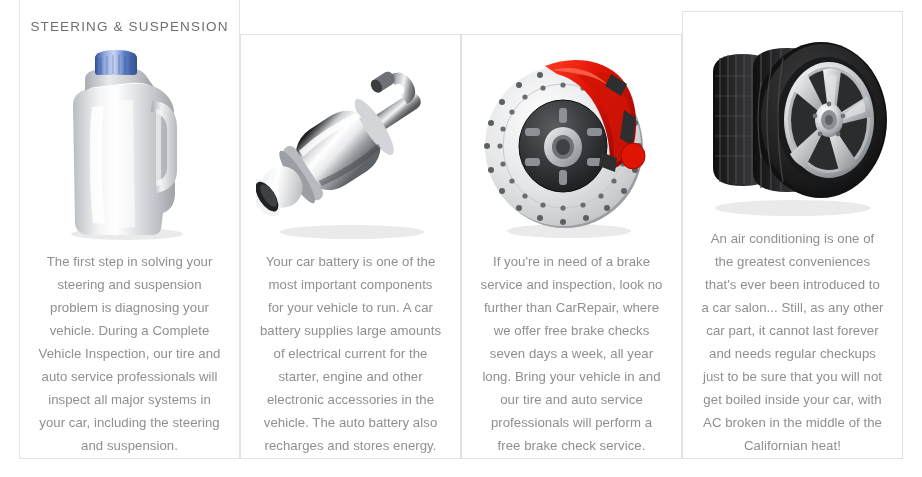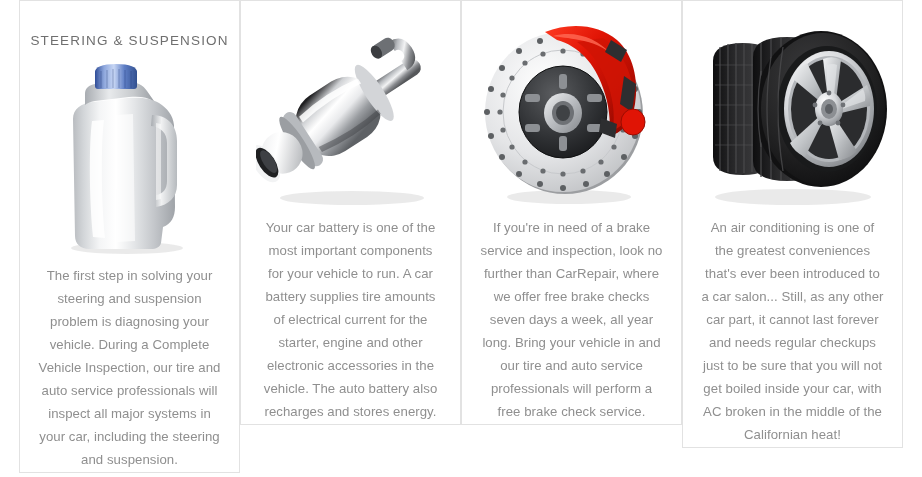--- a/index.html
+++ b/index.html
@@ -15,21 +15,21 @@
     -webkit-font-smoothing: antialiased;
   }
 
   .services-grid {
     display: flex;
     gap: 0;
     padding: 0 19px;
     box-sizing: border-box;
     width: 922px;
     height: 459px;
-    align-items: flex-start;
+    align-items: flex-end;
   }
 
   .service-card {
     flex: 1 1 0;
     min-width: 0;
     border: 1px solid #e2e2e2;
     border-top: 1px solid #e2e2e2;
     background: #ffffff;
     box-sizing: border-box;
     display: flex;
@@ -196,21 +196,21 @@
           <rect x="-4" y="74" width="40" height="42" rx="20" fill="url(#tipGrad)"></rect>
           <ellipse cx="-4" cy="95" rx="11" ry="21" fill="#f2f3f4"></ellipse>
           <ellipse cx="-2" cy="95" rx="8" ry="17" fill="#1f2022"></ellipse>
           <ellipse cx="0" cy="95" rx="5.5" ry="13" fill="#3e4044"></ellipse>
 
           <path d="M50 74 q36 -6 70 0 l0 6 q-34 -5 -70 1 Z" fill="#ffffff" opacity=".85"></path>
           <path d="M50 116 q36 6 70 0 l0 -5 q-34 5 -70 -1 Z" fill="#44464a" opacity=".5"></path>
         </g>
       </svg>
     </div>
-    <p class="card-text">Your car battery is one of the most important components for your vehicle to run. A car battery supplies tire amounts of electrical current for the starter, engine and other electronic accessories in the vehicle. The auto battery also recharges and stores energy.</p>
+    <p class="card-text">Your car battery is one of the most important components for your vehicle to run. A car battery supplies large amounts of electrical current for the starter, engine and other electronic accessories in the vehicle. The auto battery also recharges and stores energy.</p>
   </div>
 
   <div class="service-card">
     <div class="card-figure">
       <svg width="190" height="195" viewBox="0 0 190 195" aria-hidden="true">
         <defs>
           <radialGradient id="rotorGrad" cx="0.38" cy="0.33" r="0.8">
             <stop offset="0" stop-color="#ffffff"></stop>
             <stop offset="0.55" stop-color="#e4e5e7"></stop>
             <stop offset="1" stop-color="#b9bbbe"></stop>

